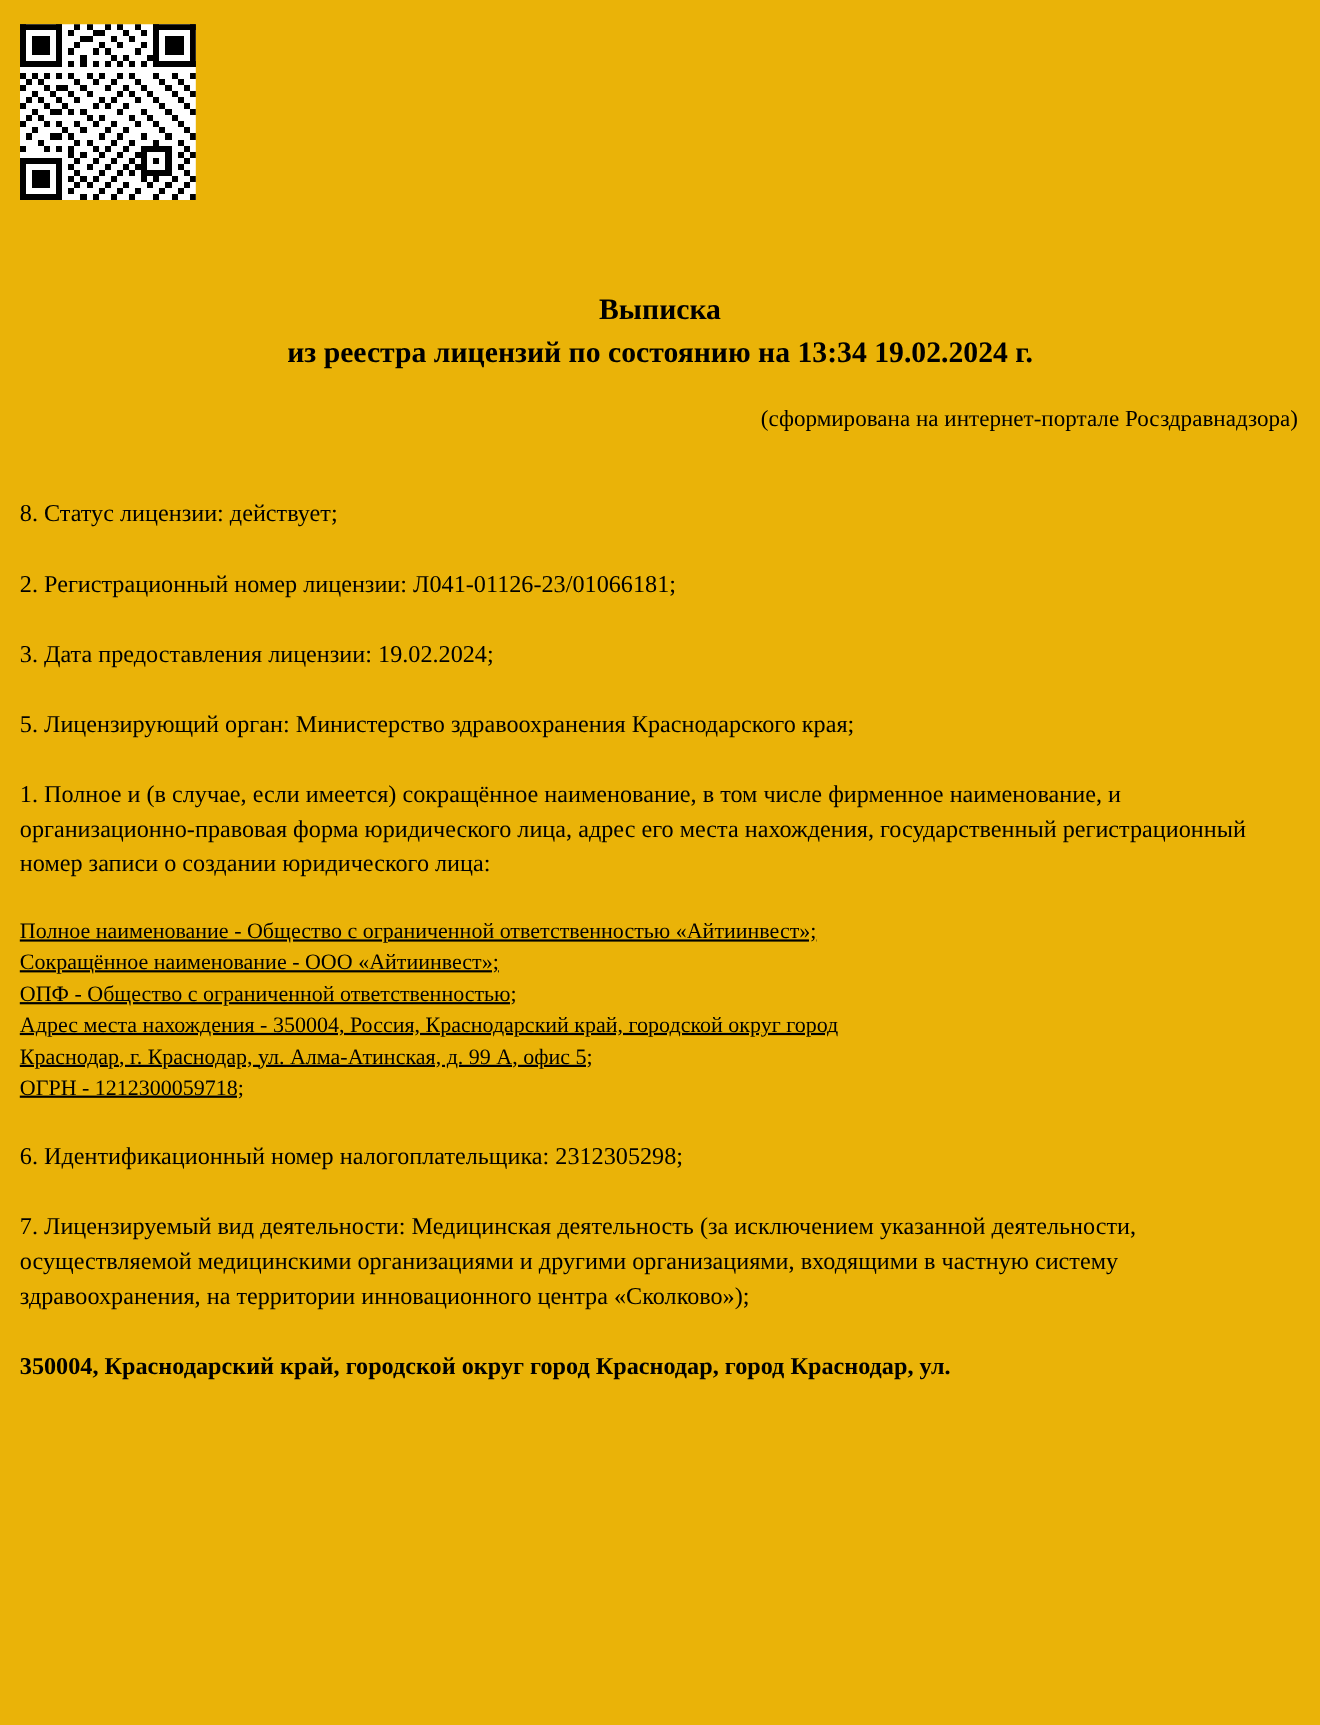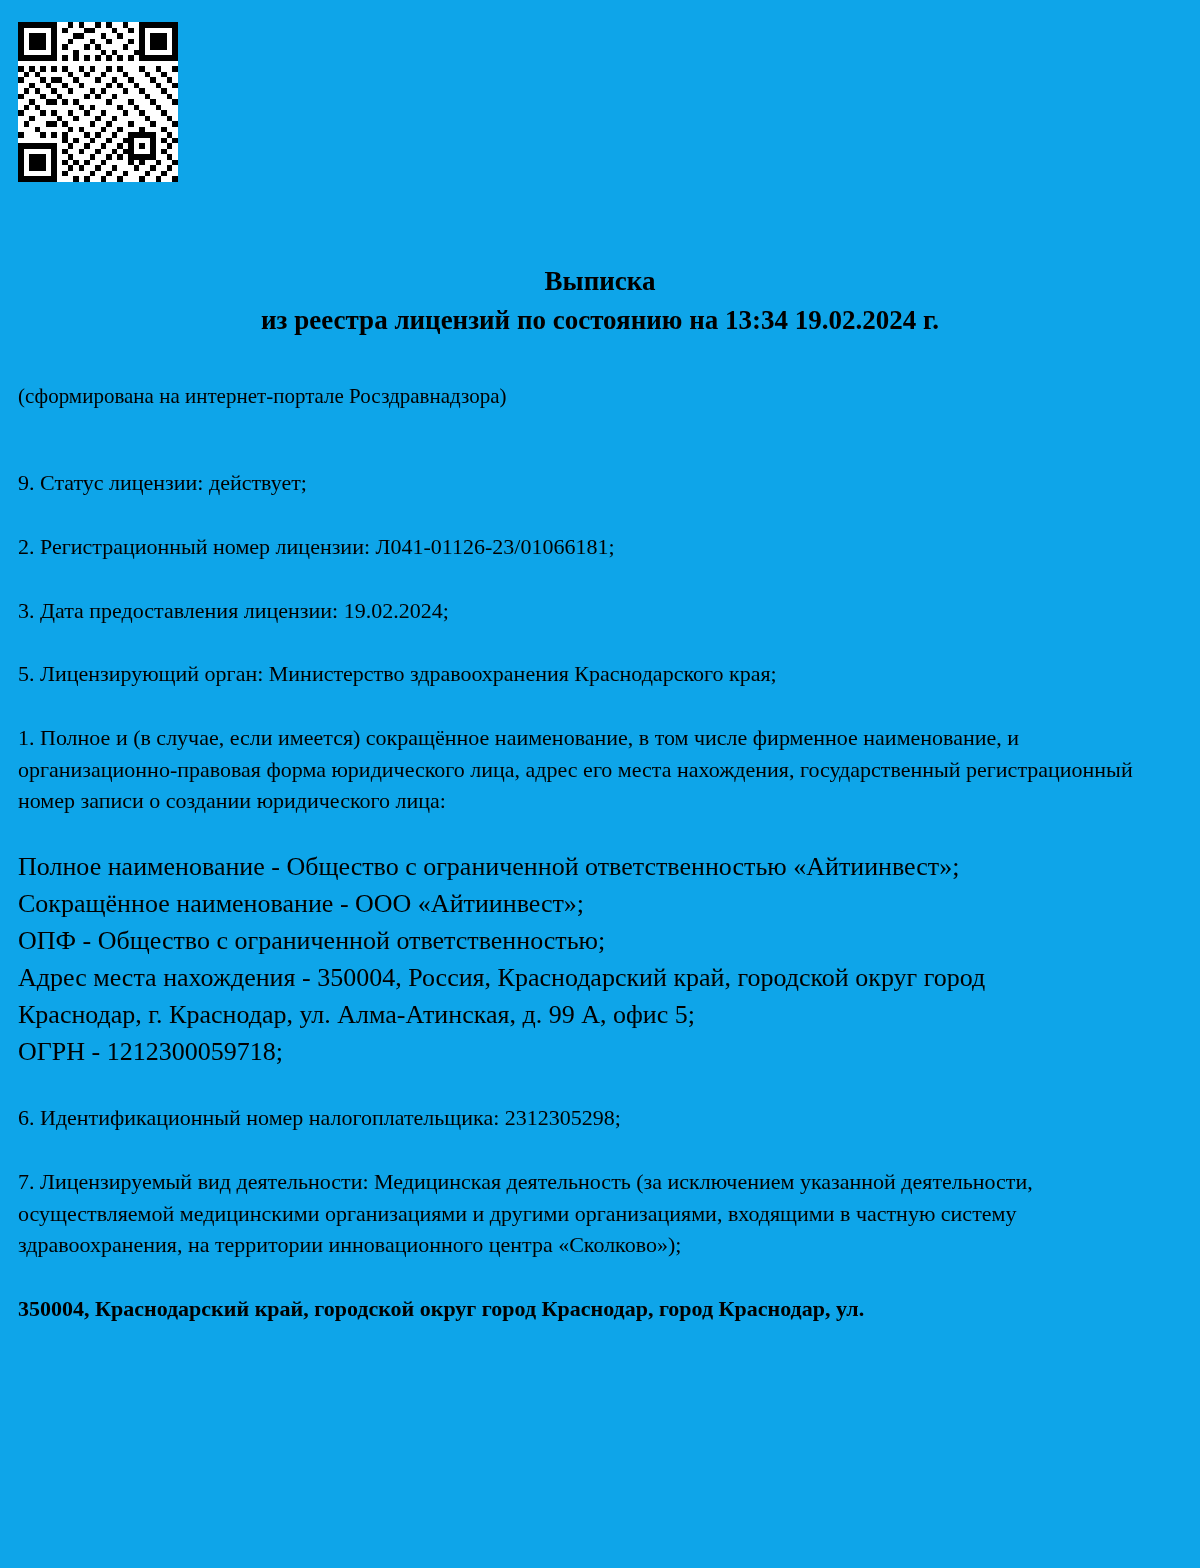--- a/index.html
+++ b/index.html
@@ -4,21 +4,21 @@
 <style>
   html, body {
     margin: 0;
     padding: 0;
     background: #ffffff;
   }
   .page {
     position: relative;
     width: 1200px;
     height: 1568px;
-    background: #0ea5e9;
+    background: #eab308;
     font-family: "Liberation Serif", "DejaVu Serif", serif;
     color: #000000;
     box-sizing: border-box;
     overflow: hidden;
   }
   .qr-wrap {
     position: absolute;
     left: 18px;
     top: 22px;
     width: 160px;
@@ -40,42 +40,43 @@
     text-align: center;
     font-weight: bold;
     font-size: 27px;
     line-height: 1.45;
     margin: 0 0 0 0;
   }
   .title .line2 {
     display: block;
   }
   .subtitle {
-    text-align: left;
+    text-align: right;
     font-size: 21px;
-    margin-top: 44px;
+    margin-top: 28px;
     padding-right: 2px;
   }
   .items {
     margin-top: 58px;
   }
   .item {
     font-size: 22px;
     line-height: 1.44;
     margin-bottom: 32px;
     text-align: left;
   }
   .item:last-child {
     margin-bottom: 0;
     font-weight: bold;
   }
   .block-lines .ln {
     display: block;
-    font-size: 26px;
+    font-size: 20px;
     line-height: 1.42;
+    text-decoration: underline;
   }
 </style>
 </head>
 <body>
 
 <div class="page">
 
   <div class="qr-wrap">
     <svg viewBox="0 0 29 29" width="160" height="160" role="img">
       <rect x="0" y="0" width="29" height="29" fill="#ffffff"></rect>
@@ -310,21 +311,21 @@
 
     <h1 class="title">
       <span>Выписка</span>
       <span class="line2">из реестра лицензий по состоянию на 13:34 19.02.2024 г.</span>
     </h1>
 
     <div class="subtitle">(сформирована на интернет-портале Росздравнадзора)</div>
 
     <div class="items">
 
-      <p class="item">9. Статус лицензии: действует;</p>
+      <p class="item">8. Статус лицензии: действует;</p>
       <p class="item">2. Регистрационный номер лицензии: Л041-01126-23/01066181;</p>
       <p class="item">3. Дата предоставления лицензии: 19.02.2024;</p>
       <p class="item">5. Лицензирующий орган: Министерство здравоохранения Краснодарского края;</p>
       <p class="item">1. Полное и (в случае, если имеется) сокращённое наименование, в том числе фирменное наименование, и организационно-правовая форма юридического лица, адрес его места нахождения, государственный регистрационный номер записи о создании юридического лица:</p>
 
       <div class="item block-lines">
         <span class="ln">Полное наименование - Общество с ограниченной ответственностью «Айтиинвест»;</span>
         <span class="ln">Сокращённое наименование - ООО «Айтиинвест»;</span>
         <span class="ln">ОПФ - Общество с ограниченной ответственностью;</span>
         <span class="ln">Адрес места нахождения - 350004, Россия, Краснодарский край, городской округ город</span>

